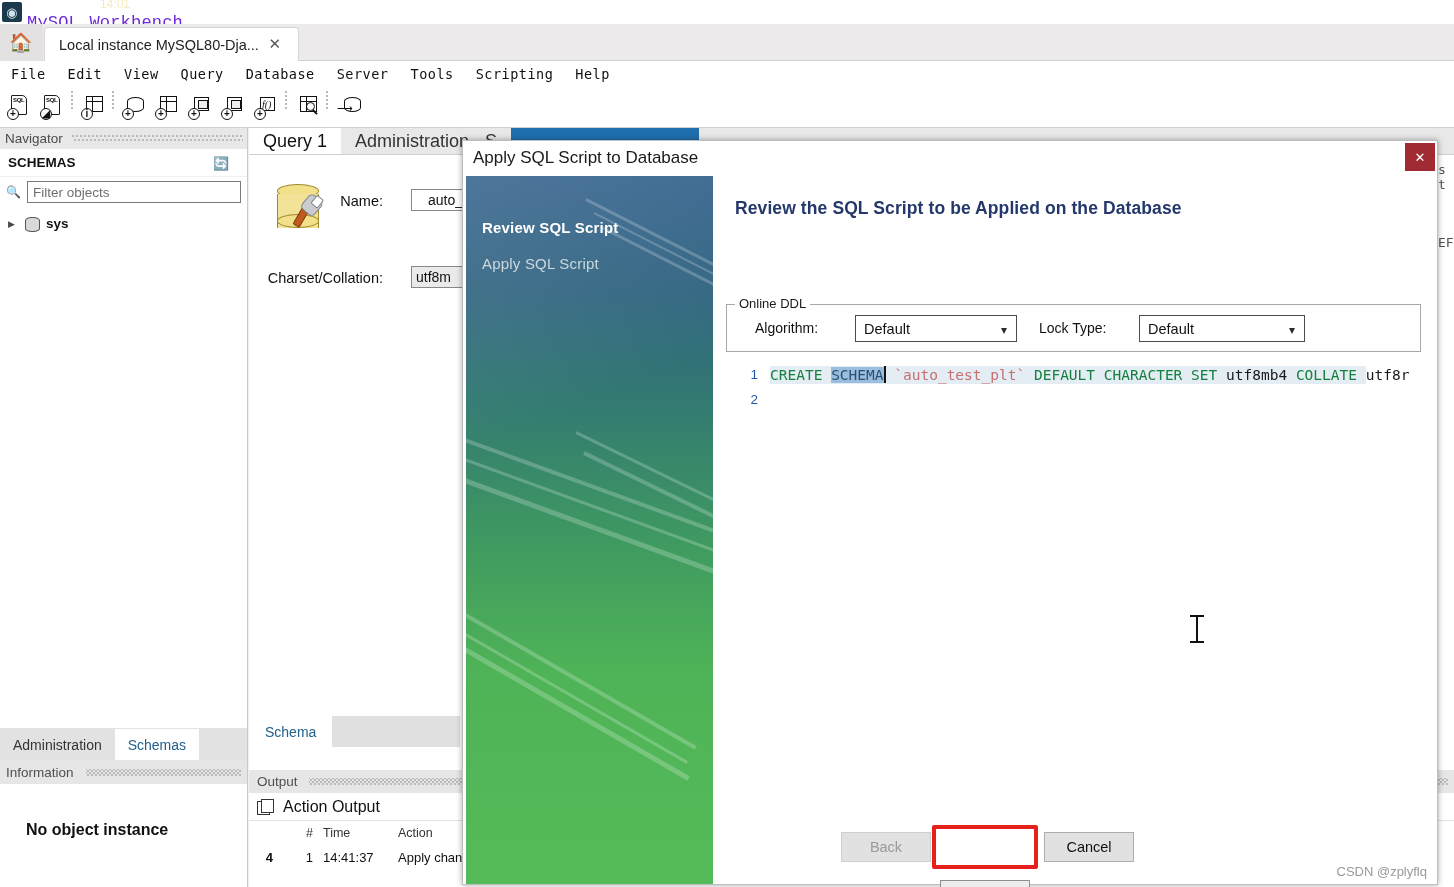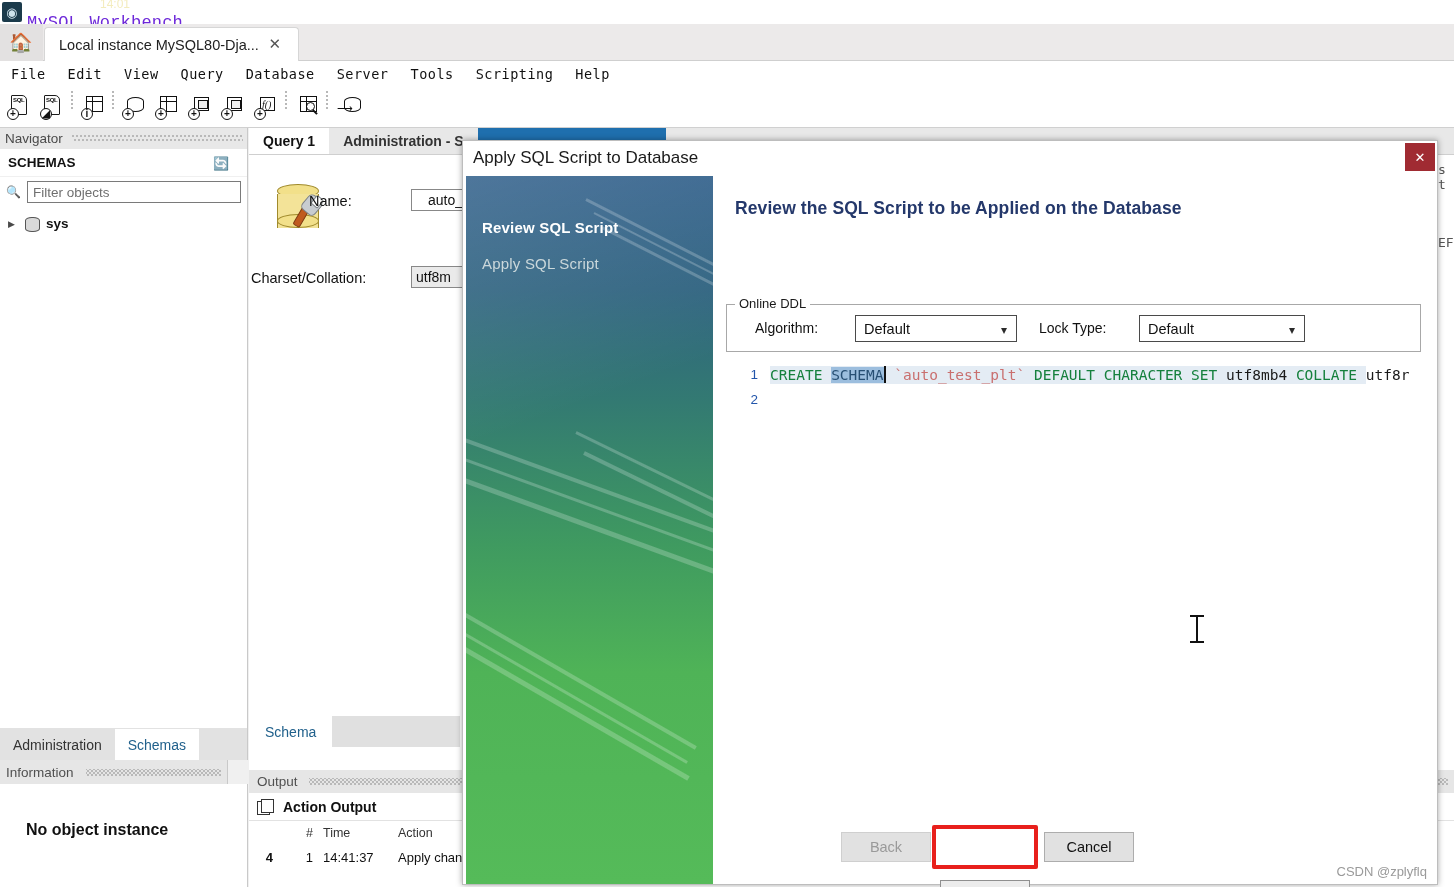--- a/index.html
+++ b/index.html
@@ -194,21 +194,21 @@
     position:absolute; left:0; top:728px; width:248px; height:32px;
     background:#e2e2e2; border-right:1px solid #c9c9c9;
     display:flex; align-items:flex-end;
   }
   .ltab{
     height:31px; padding:0 13px; display:flex; align-items:center;
     font-size:14px; color:#333;
   }
   .ltab.active{ background:#ffffff; color:#21618c; }
   #left-info-hdr{
-    position:absolute; left:0; top:760px; width:228px; height:24px;
+    position:absolute; left:0; top:760px; width:248px; height:24px;
     background:#e6e6e6; border-right:1px solid #c9c9c9;
     display:flex; align-items:center; padding-left:6px;
     font-size:13.5px; color:#505050; position:absolute;
   }
   #left-info-dots{
     position:absolute; left:86px; right:6px; top:9px; height:7px;
     background-image:
       radial-gradient(circle,#b9b9b9 .8px,transparent .9px),
       radial-gradient(circle,#b9b9b9 .8px,transparent .9px);
     background-size:4px 4px,4px 4px;
@@ -227,21 +227,21 @@
     position:absolute; left:249px; top:128px; right:0; bottom:0;
     background:#ffffff;
   }
   #main-tabs{
     position:absolute; left:0; top:0; right:0; height:27px;
     background:#e8e8e8; border-bottom:1px solid #cfcfcf;
     display:flex; align-items:center;
   }
   .mtab{
     height:26px; padding:0 14px; display:flex; align-items:center;
-    font-size:14px; color:#333;font-weight:bold;
+    font-size:18px; color:#333;
   }
   .mtab.active{ background:#fff; color:#111; }
   .mtab.blue{ background:#1f6fae; color:#fff; }
   #schema-form{
     position:absolute; left:0; top:27px; right:0; height:530px; background:#fff;
   }
   #schema-icon{
     position:absolute; left:24px; top:25px; width:62px; height:56px;
   }
   #schema-icon .c1{
@@ -267,21 +267,21 @@
   }
   #schema-icon .wrench .head{
     position:absolute; left:2px; top:0px; width:17px; height:19px;
     background:#c8ccd0; border:1.3px solid #7d8286; border-radius:5px;
   }
   #schema-icon .wrench .head::after{
     content:""; position:absolute; left:5px; top:-3px; width:7px; height:9px;
     background:#fff; border:1.3px solid #7d8286; border-radius:2px;
   }
   .form-label{
-    position:absolute; font-size:14.5px; color:#111; 
+    position:absolute; font-size:14.5px; color:#111; text-align:right;
   }
   .form-input{
     position:absolute; height:22px; border:1px solid #888; background:#fff;
     font-size:14px; color:#111; padding:0 4px; display:flex; align-items:center;
     font-family:"Liberation Sans", sans-serif;
   }
   .form-input.gray{ background:#eaeaea; }
   #schema-bottom-tabs{
     position:absolute; left:0; top:560px; right:0; height:32px;
     background:#ffffff; display:flex; align-items:flex-end;
@@ -317,21 +317,21 @@
     width:16px; height:16px; position:relative;
   }
   #action-output-icon::before{
     content:""; position:absolute; left:0; top:2px; width:11px; height:12px;
     border:1.4px solid #333; background:#fff;
   }
   #action-output-icon::after{
     content:""; position:absolute; left:4px; top:0px; width:11px; height:12px;
     border:1.4px solid #333; background:#fff;
   }
-  #action-output-label{ font-size:14px; color:#111;font-weight:bold; }
+  #action-output-label{ font-size:16px; color:#111; }
   #out-table{ font-size:13px; color:#111; }
   .out-hdr-row, .out-row{ display:flex; align-items:center; height:24px; }
   .out-c0{ width:32px; text-align:right; padding-right:8px; font-weight:bold; }
   .out-c1{ width:42px; text-align:right; padding-right:10px; }
   .out-c2{ width:75px; }
   .out-c3{ width:140px; }
   .out-hdr-row{ color:#333; font-size:12.5px; }
 
   
   #dialog{

